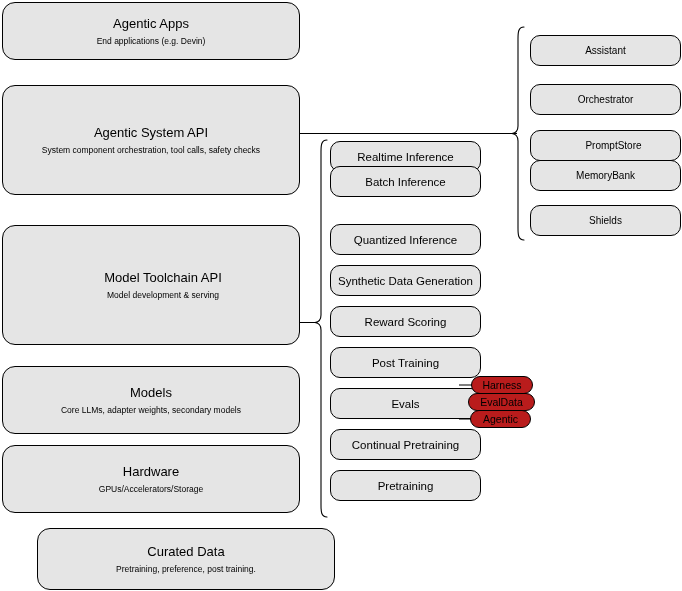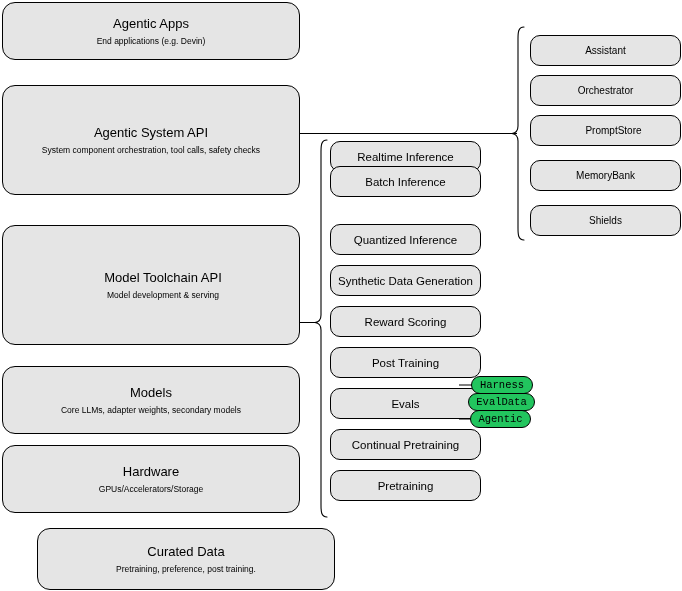--- a/index.html
+++ b/index.html
@@ -76,27 +76,26 @@
     font-size: 10px;
     line-height: 14px;
   }
 
   
   .pill {
     position: absolute;
     box-sizing: border-box;
     border: 1px solid #000000;
     border-radius: 10px;
-    background: #22c55e;
+    background: #b91c1c;
     display: flex;
     align-items: center;
     justify-content: center;
     height: 18px;
     z-index: 6;
-    font-family: Liberation Mono, monospace;
   }
   .pill .title {
     font-size: 10.5px;
     line-height: 12px;
     white-space: nowrap;
     color: #000000;
   }
 
   
   #lines {
@@ -216,24 +215,24 @@
   <div class="pill" style="left:468px; top:393px; width:67px;">
     <div class="title">EvalData</div>
   </div>
   <div class="pill" style="left:470px; top:410px; width:61px;">
     <div class="title">Agentic</div>
   </div>
 
   <div class="box comp-box" style="top:35px;">
     <div class="title">Assistant</div>
   </div>
-  <div class="box comp-box" style="top:75px;">
+  <div class="box comp-box" style="top:84px;">
     <div class="title">Orchestrator</div>
   </div>
-  <div class="box comp-box" style="top:115px;padding-left:16px;">
+  <div class="box comp-box" style="top:130px;padding-left:16px;">
     <div class="title">PromptStore</div>
   </div>
   <div class="box comp-box" style="top:160px;">
     <div class="title">MemoryBank</div>
   </div>
   <div class="box comp-box" style="top:205px;">
     <div class="title">Shields</div>
   </div>
 
 </div>

